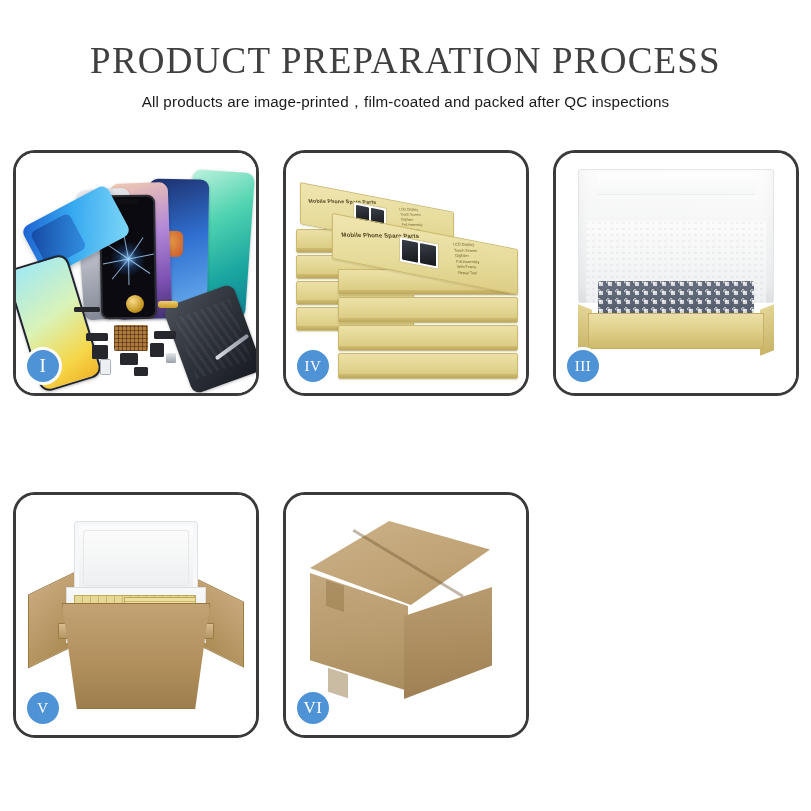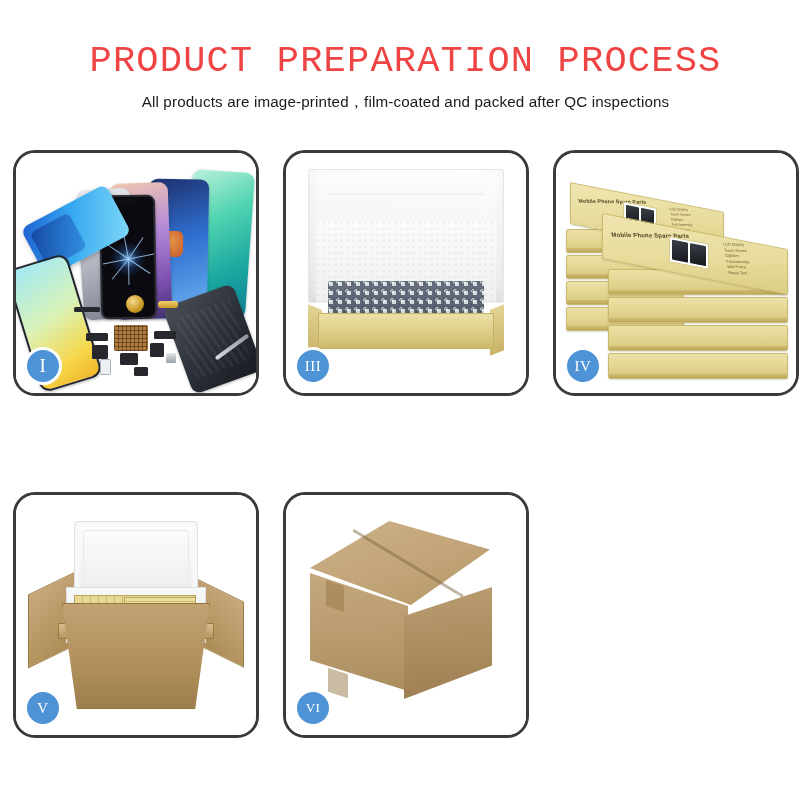--- a/index.html
+++ b/index.html
@@ -12,24 +12,24 @@
     position:relative;
   }
   .page{width:811px;height:811px;position:relative;background:#fff;}
 
   
   .header{padding-top:42px;text-align:center;}
   .title{
     font-size:37px;
     letter-spacing:1.2px;
     font-weight:400;
-    color:#ef4444;
+    color:#404040;
     line-height:1.05;
     white-space:nowrap;
-    font-family:Liberation Mono, monospace;
+    font-family:Liberation Serif, serif;
   }
   .subtitle{
     margin-top:11px;
     font-size:15.2px;
     color:#1a1a1a;
     letter-spacing:.15px;
     white-space:nowrap;
     font-weight:400;
   }
 
@@ -70,21 +70,21 @@
     border:3px solid #ffffff;
     box-sizing:border-box;
     display:flex;align-items:center;justify-content:center;
     color:#ffffff;
     font-family:"Liberation Serif","DejaVu Serif",serif;
     font-size:19px;
     letter-spacing:.5px;
     z-index:40;
   }
   .badge.small-num{font-size:15px;}
-  .badge.tiny-num{font-size:13px;}
+  .badge.tiny-num{font-size:17px;}
 
   
   .p1{background:#ffffff;}
   .phone-screen{
     position:absolute;
     border-radius:7px;
     box-shadow:0 1px 3px rgba(0,0,0,.28);
   }
   .ps-green{
     right:6px;top:18px;width:62px;height:146px;
@@ -457,92 +457,92 @@
           <div class="part" style="left:118px;top:214px;width:14px;height:9px;"></div>
         </div>
       </div>
       <div class="badge">I</div>
     </div>
 
 
     <div class="panel">
       <div class="panel-inner">
         <div class="stage">
+          <div class="stack">
+
+            <div class="kbox" style="left:0px;top:56px;width:116px;height:22px;">
+                <div class="edge"></div>
+              </div>
+            <div class="kbox" style="left:0px;top:82px;width:116px;height:22px;">
+                <div class="edge"></div>
+              </div>
+            <div class="kbox" style="left:0px;top:108px;width:116px;height:22px;">
+                <div class="edge"></div>
+              </div>
+            <div class="kbox" style="left:0px;top:134px;width:116px;height:22px;">
+                <div class="edge"></div>
+              </div>
+
+            <div class="lid" style="left:4px;top:24px;width:152px;height:40px;transform:skewY(11deg);">
+              <div class="lid-label" style="left:7px;top:13px;transform:rotate(-10deg);">Mobile Phone Spare Parts</div>
+              <div class="lid-win" style="left:52px;top:8px;width:34px;height:22px;">
+                  <span></span>
+                  <span></span>
+                </div>
+              <div class="lid-spec" style="left:98px;top:5px;transform:rotate(-10deg);">
+                LCD Display<br>Touch Screen<br>Digitizer<br>Full Assembly<br>With Frame<br>Repair Tool
+              </div>
+            </div>
+
+            <div class="kbox" style="left:42px;top:96px;width:178px;height:24px;">
+                <div class="edge"></div>
+              </div>
+            <div class="kbox" style="left:42px;top:124px;width:178px;height:24px;">
+                <div class="edge"></div>
+              </div>
+            <div class="kbox" style="left:42px;top:152px;width:178px;height:24px;">
+                <div class="edge"></div>
+              </div>
+            <div class="kbox" style="left:42px;top:180px;width:178px;height:24px;">
+                <div class="edge"></div>
+              </div>
+
+            <div class="lid" style="left:36px;top:58px;width:184px;height:44px;transform:skewY(11deg);">
+              <div class="lid-label" style="left:8px;top:16px;transform:rotate(-10deg);font-size:6px;">Mobile Phone Spare Parts</div>
+              <div class="lid-win" style="left:66px;top:9px;width:40px;height:26px;">
+                  <span></span>
+                  <span></span>
+                </div>
+              <div class="lid-spec" style="left:120px;top:5px;transform:rotate(-10deg);font-size:3.8px;">
+                LCD Display<br>Touch Screen<br>Digitizer<br>Full Assembly<br>With Frame<br>Repair Tool
+              </div>
+            </div>
+
+          </div>
+        </div>
+      </div>
+      <div class="badge small-num">IV</div>
+    </div>
+
+    <div class="panel">
+      <div class="panel-inner">
+        <div class="stage">
           <div class="flatbox">
             <div class="fb-lid">
               <div class="fb-lidtop"></div>
             </div>
             <div class="fb-foam"></div>
             <div class="fb-bubblerow"></div>
             <div class="fb-sideL"></div>
             <div class="fb-sideR"></div>
             <div class="fb-front"></div>
           </div>
         </div>
       </div>
       <div class="badge small-num">III</div>
-    </div>
-
-    <div class="panel">
-      <div class="panel-inner">
-        <div class="stage">
-          <div class="stack">
-
-            <div class="kbox" style="left:0px;top:56px;width:116px;height:22px;">
-                <div class="edge"></div>
-              </div>
-            <div class="kbox" style="left:0px;top:82px;width:116px;height:22px;">
-                <div class="edge"></div>
-              </div>
-            <div class="kbox" style="left:0px;top:108px;width:116px;height:22px;">
-                <div class="edge"></div>
-              </div>
-            <div class="kbox" style="left:0px;top:134px;width:116px;height:22px;">
-                <div class="edge"></div>
-              </div>
-
-            <div class="lid" style="left:4px;top:24px;width:152px;height:40px;transform:skewY(11deg);">
-              <div class="lid-label" style="left:7px;top:13px;transform:rotate(-10deg);">Mobile Phone Spare Parts</div>
-              <div class="lid-win" style="left:52px;top:8px;width:34px;height:22px;">
-                  <span></span>
-                  <span></span>
-                </div>
-              <div class="lid-spec" style="left:98px;top:5px;transform:rotate(-10deg);">
-                LCD Display<br>Touch Screen<br>Digitizer<br>Full Assembly<br>With Frame<br>Repair Tool
-              </div>
-            </div>
-
-            <div class="kbox" style="left:42px;top:96px;width:178px;height:24px;">
-                <div class="edge"></div>
-              </div>
-            <div class="kbox" style="left:42px;top:124px;width:178px;height:24px;">
-                <div class="edge"></div>
-              </div>
-            <div class="kbox" style="left:42px;top:152px;width:178px;height:24px;">
-                <div class="edge"></div>
-              </div>
-            <div class="kbox" style="left:42px;top:180px;width:178px;height:24px;">
-                <div class="edge"></div>
-              </div>
-
-            <div class="lid" style="left:36px;top:58px;width:184px;height:44px;transform:skewY(11deg);">
-              <div class="lid-label" style="left:8px;top:16px;transform:rotate(-10deg);font-size:6px;">Mobile Phone Spare Parts</div>
-              <div class="lid-win" style="left:66px;top:9px;width:40px;height:26px;">
-                  <span></span>
-                  <span></span>
-                </div>
-              <div class="lid-spec" style="left:120px;top:5px;transform:rotate(-10deg);font-size:3.8px;">
-                LCD Display<br>Touch Screen<br>Digitizer<br>Full Assembly<br>With Frame<br>Repair Tool
-              </div>
-            </div>
-
-          </div>
-        </div>
-      </div>
-      <div class="badge small-num">IV</div>
     </div>
 
     <div class="panel">
       <div class="panel-inner">
         <div class="stage">
           <div class="carton">
             <div class="c-flapL"></div>
             <div class="c-flapR"></div>
             <div class="foam-lid"></div>
             <div class="foam-body"></div>

